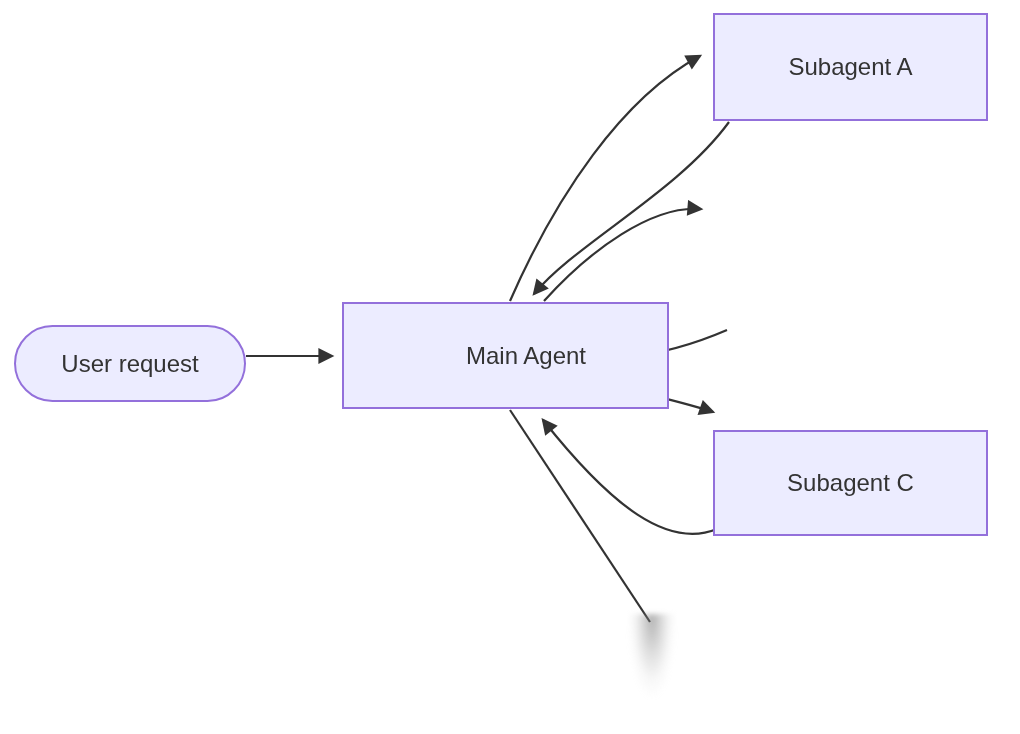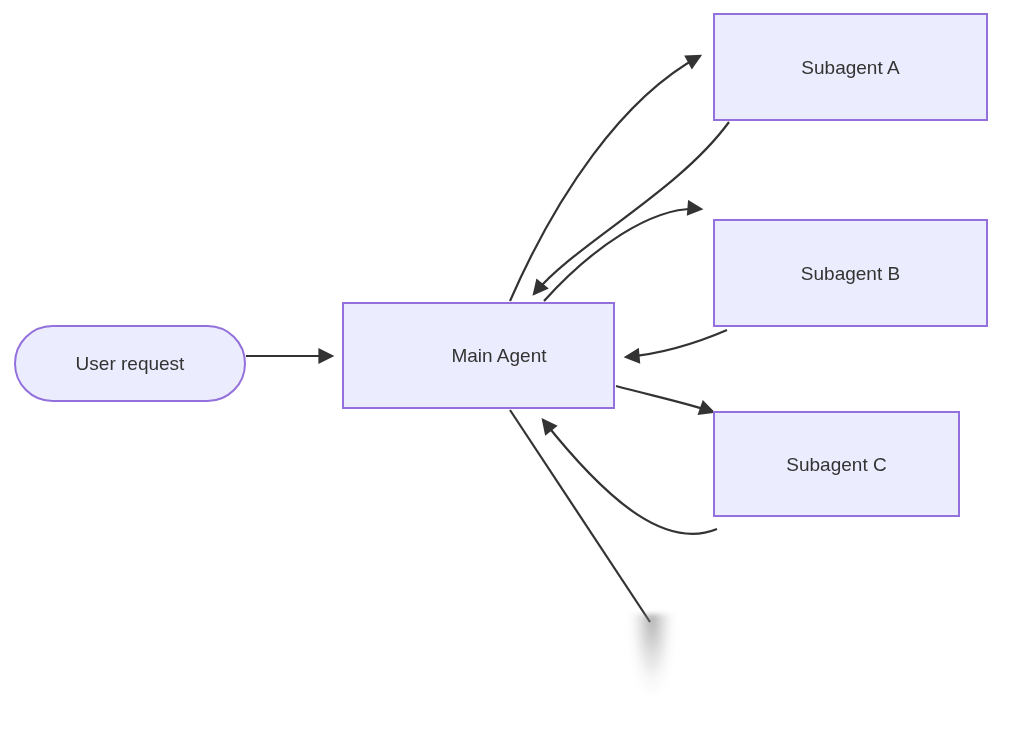--- a/index.html
+++ b/index.html
@@ -35,30 +35,30 @@
   }
   .node{
     position:absolute;
     box-sizing:border-box;
     background:var(--node-fill);
     border:2px solid var(--node-border);
     display:flex;
     align-items:center;
     justify-content:center;
     color:var(--text);
-    font-size:19px;
+    font-size:24px;
     line-height:1;
     white-space:nowrap;
   }
   .node.stadium{border-radius:40px;}
   .node-user-request{left:14px;top:325px;width:232px;height:77px;}
-  .node-main-agent{left:342px;top:302px;width:273px;height:107px;padding-left:41px;}
+  .node-main-agent{left:342px;top:302px;width:327px;height:107px;padding-left:41px;}
   .node-subagent-a{left:713px;top:13px;width:275px;height:108px;}
   .node-subagent-b{left:713px;top:219px;width:275px;height:108px;}
-  .node-subagent-c{left:713px;top:411px;width:247px;height:106px;}
+  .node-subagent-c{left:713px;top:430px;width:275px;height:106px;}
   .fade-artifact{
     position:absolute;
     left:627px;top:614px;
     width:50px;height:118px;
     background:radial-gradient(60% 85% at 50% 4%,
        rgba(120,120,120,0.55) 0%,
        rgba(150,150,150,0.28) 38%,
        rgba(190,190,190,0.12) 60%,
        rgba(255,255,255,0) 80%);
     filter:blur(2.5px);
@@ -101,21 +101,18 @@
   </div>
 
   <div class="node node-main-agent">
     <span>Main Agent</span>
   </div>
 
   <div class="node node-subagent-a">
     <span>Subagent A</span>
   </div>
 
-  <div class="node node-subagent-b">
-    <span>Subagent B</span>
-  </div>
 
   <div class="node node-subagent-c">
     <span>Subagent C</span>
   </div>
 
 </div>
 
 </body></html>

